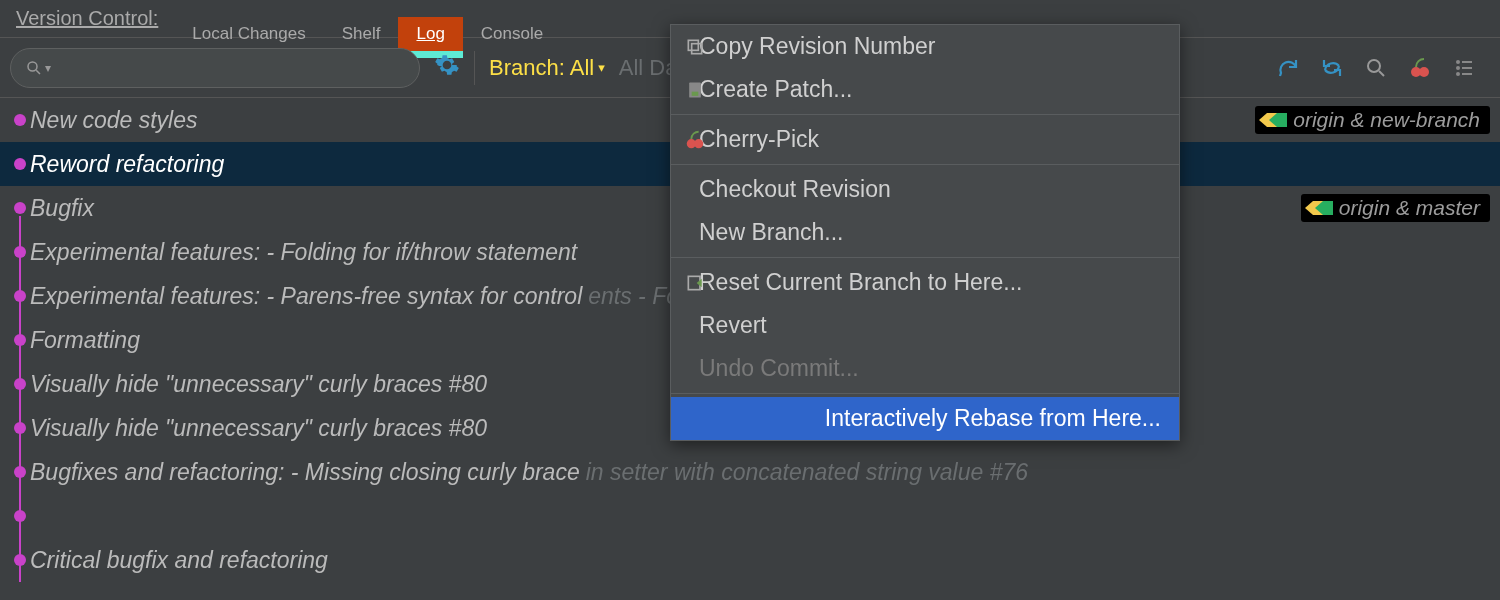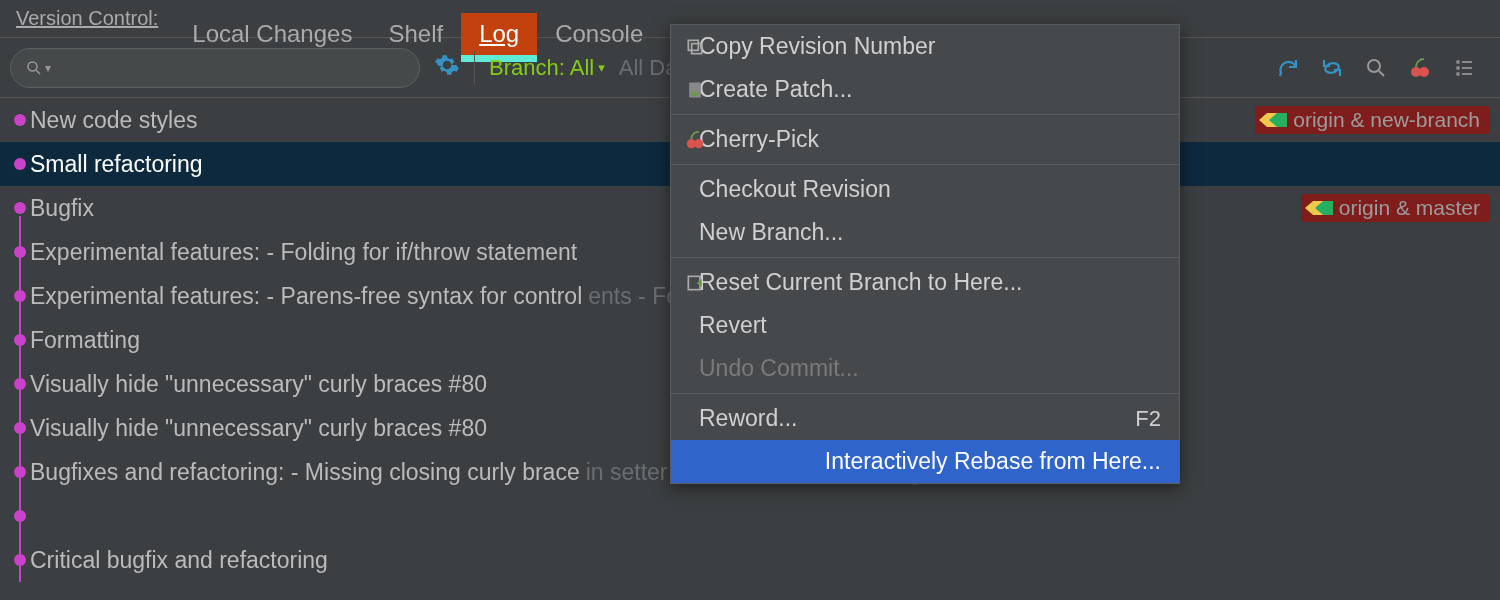--- a/index.html
+++ b/index.html
@@ -23,21 +23,21 @@
   .tab-bar-label {
     padding: 0 16px;
     color: #aaa;
     font-size: 20px;
     text-decoration: underline;
   }
   .tab {
     padding: 7px 18px;
     color: #aaa;
     cursor: pointer;
-    font-size: 24px;
+    font-size: 17px;
     margin-top: 37px;
   }
   .tab.active {
     background: #c2410c;
     color: #fff;
     border-bottom: 7px solid #5eead4;
     text-decoration: underline;
   }
   .toolbar {
     display: flex;
@@ -67,21 +67,21 @@
     color: #bbb;
     font-size: 20px;
     flex: 1;
     margin-left: 6px;
   }
   .gear-icon { color: #3592c4; cursor: pointer; }
   .divider {
     width: 1px; height: 34px; background: #555;
   }
   .filter {
-    color: #84cc16;
+    color: #fde047;
     font-size: 22px;
     cursor: pointer;
     display: flex;
     align-items: center;
     gap: 4px;
   }
   .toolbar-spacer { flex: 1; }
   .tool-icons {
     display: flex;
     gap: 20px;
@@ -93,20 +93,21 @@
     position: relative;
   }
   .commit-row {
     display: flex;
     align-items: center;
     height: 44px;
     padding-left: 30px;
     position: relative;
     color: #bbb;
     white-space: nowrap;
+    font-style: italic;
   }
   .commit-row.selected {
     background: #0d293e;
     color: #fff;
   }
   .commit-row .bullet {
     position: absolute;
     left: 14px;
     top: 50%;
     transform: translateY(-50%);
@@ -126,21 +127,21 @@
   }
   .commit-text {
     font-size: 23px;
   }
   .branch-tag {
     position: absolute;
     right: 10px;
     display: flex;
     align-items: center;
     gap: 6px;
-    background: #7f1d1d;
+    background: #000000;
     border-radius: 3px;
     padding: 2px 10px 2px 4px;
     color: #9c9c9c;
     font-size: 21px;
   }
   .tag-icon {
     display: inline-flex;
   }
   .obscured {
     color: #6a6e70;
@@ -277,21 +278,21 @@
             <svg width="28" height="18">
               <polygon points="0,9 8,2 18,2 18,16 8,16" fill="#f2c94c"></polygon>
               <polygon points="10,9 18,2 28,2 28,16 18,16" fill="#27ae60"></polygon>
             </svg>
           </span>
           <span>origin &amp; new-branch</span>
         </div>
       </div>
       <div class="commit-row selected">
         <div class="bullet"></div>
-        <span class="commit-text">Small refactoring</span>
+        <span class="commit-text">Reword refactoring</span>
       </div>
       <div class="commit-row">
         <div class="bullet"></div>
         <span class="commit-text">Bugfix</span>
         <div class="branch-tag">
           <span class="tag-icon">
             <svg width="28" height="18">
               <polygon points="0,9 8,2 18,2 18,16 8,16" fill="#f2c94c"></polygon>
               <polygon points="10,9 18,2 28,2 28,16 18,16" fill="#27ae60"></polygon>
             </svg>
@@ -383,21 +384,17 @@
         </span>
         <span>Reset Current Branch to Here...</span>
       </div>
       <div class="menu-item">
         <span>Revert</span>
       </div>
       <div class="menu-item disabled">
         <span>Undo Commit...</span>
       </div>
       <div class="menu-sep"></div>
-      <div class="menu-item">
-        <span>Reword...</span>
-        <span class="menu-shortcut">F2</span>
-      </div>
       <div class="menu-item highlight">
         <span>Interactively Rebase from Here...</span>
       </div>
     </div>
 </div>
 
 </body></html>

